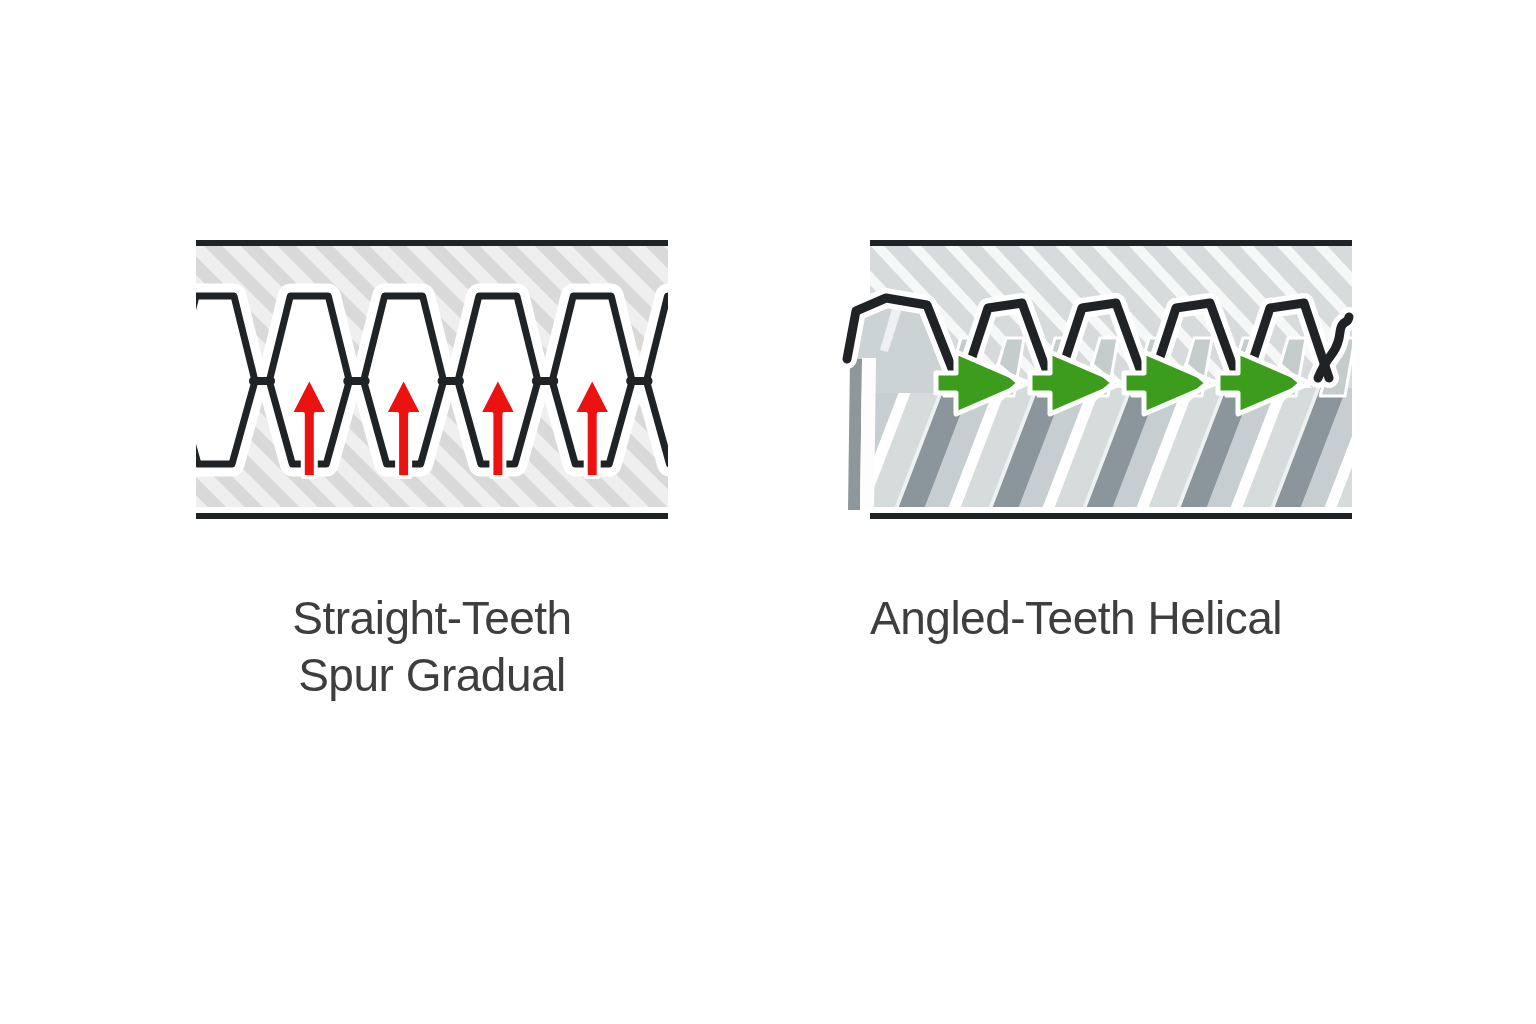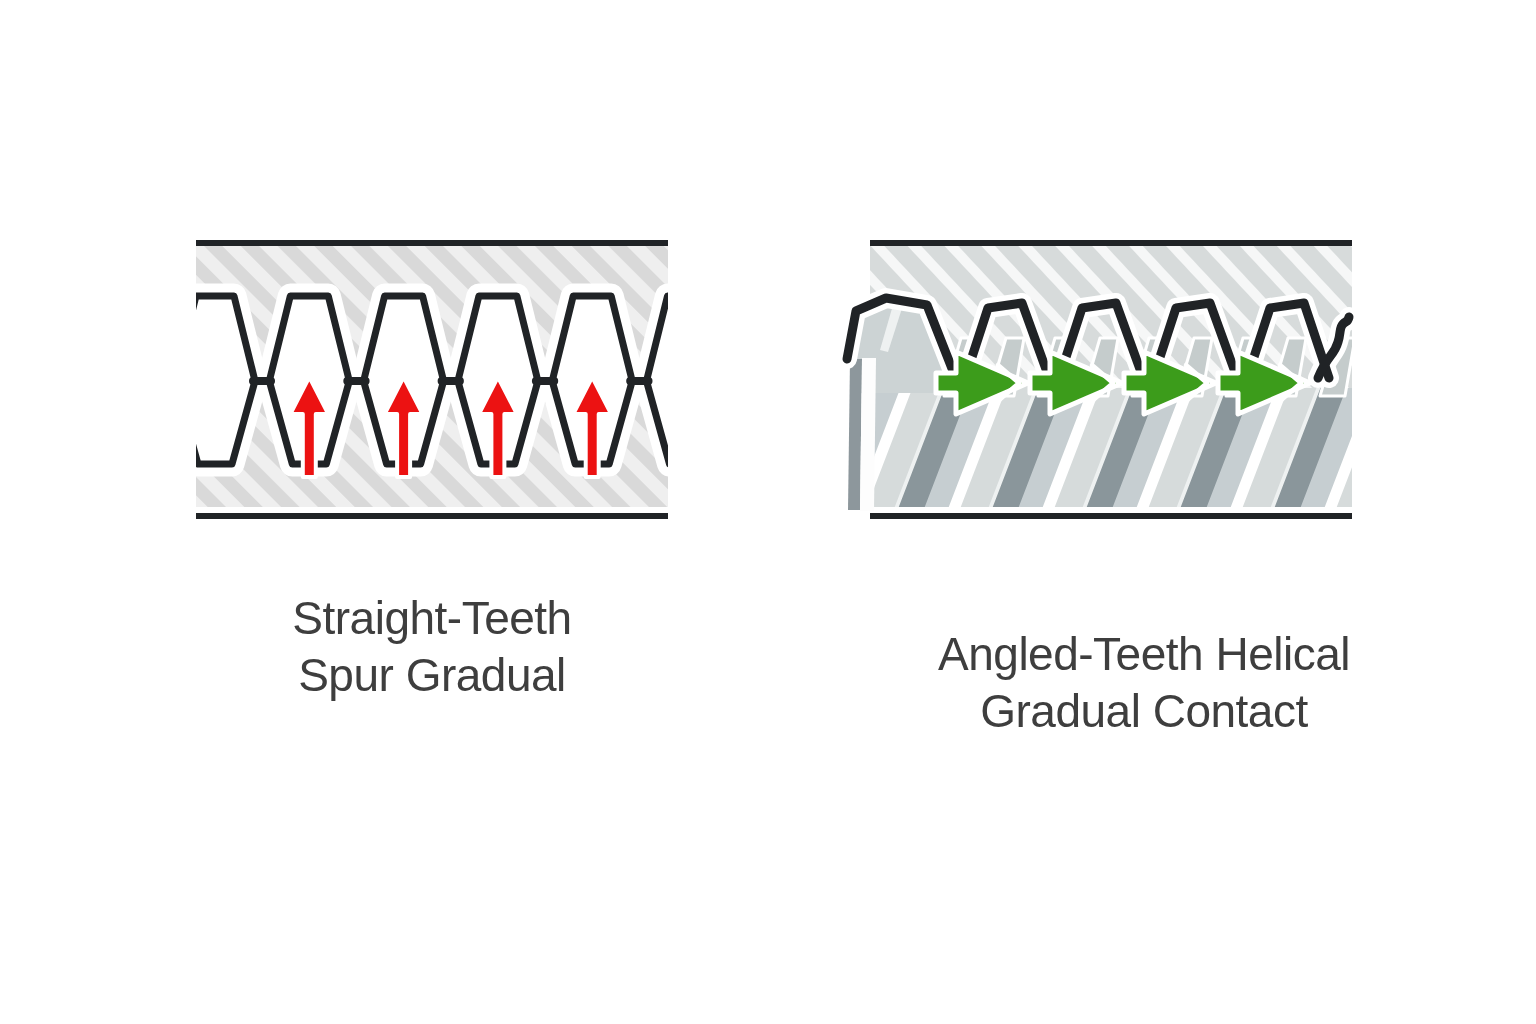--- a/index.html
+++ b/index.html
@@ -14,21 +14,21 @@
   .diagram-left{left:196px;top:238px;}
   .diagram-right{left:840px;top:238px;}
   .caption{
     position:absolute;top:590px;
     text-align:center;
     font-size:46px;line-height:57px;
     letter-spacing:-0.5px;
     color:var(--caption-text,#3e3e3e);
   }
   .caption-left{left:196px;width:472px;}
-  .caption-right{left:884px;width:520px;margin-top:36px;}
+  .caption-right{left:816px;width:520px;}
 </style>
 </head>
 <body>
 
 <div class="stage">
 
   <svg class="diagram diagram-left" width="472" height="282" viewBox="0 0 472 282">
     <defs>
       <pattern id="hatchL" width="26" height="26" patternUnits="userSpaceOnUse" patternTransform="rotate(-45)">
         <rect width="26" height="26" fill="#efefef"></rect>
@@ -170,16 +170,15 @@
     <rect x="30" y="2" width="482" height="6" fill="var(--outline-black,#202326)"></rect>
     <rect x="30" y="275" width="482" height="6" fill="var(--outline-black,#202326)"></rect>
   </svg>
 
   <div class="caption caption-left">
     <div>Straight-Teeth</div>
     <div>Spur Gradual</div>
   </div>
   <div class="caption caption-right">
     <div>Angled-Teeth Helical</div>
-    <div>Gradual Contact</div>
   </div>
 
 </div>
 
 </body></html>

